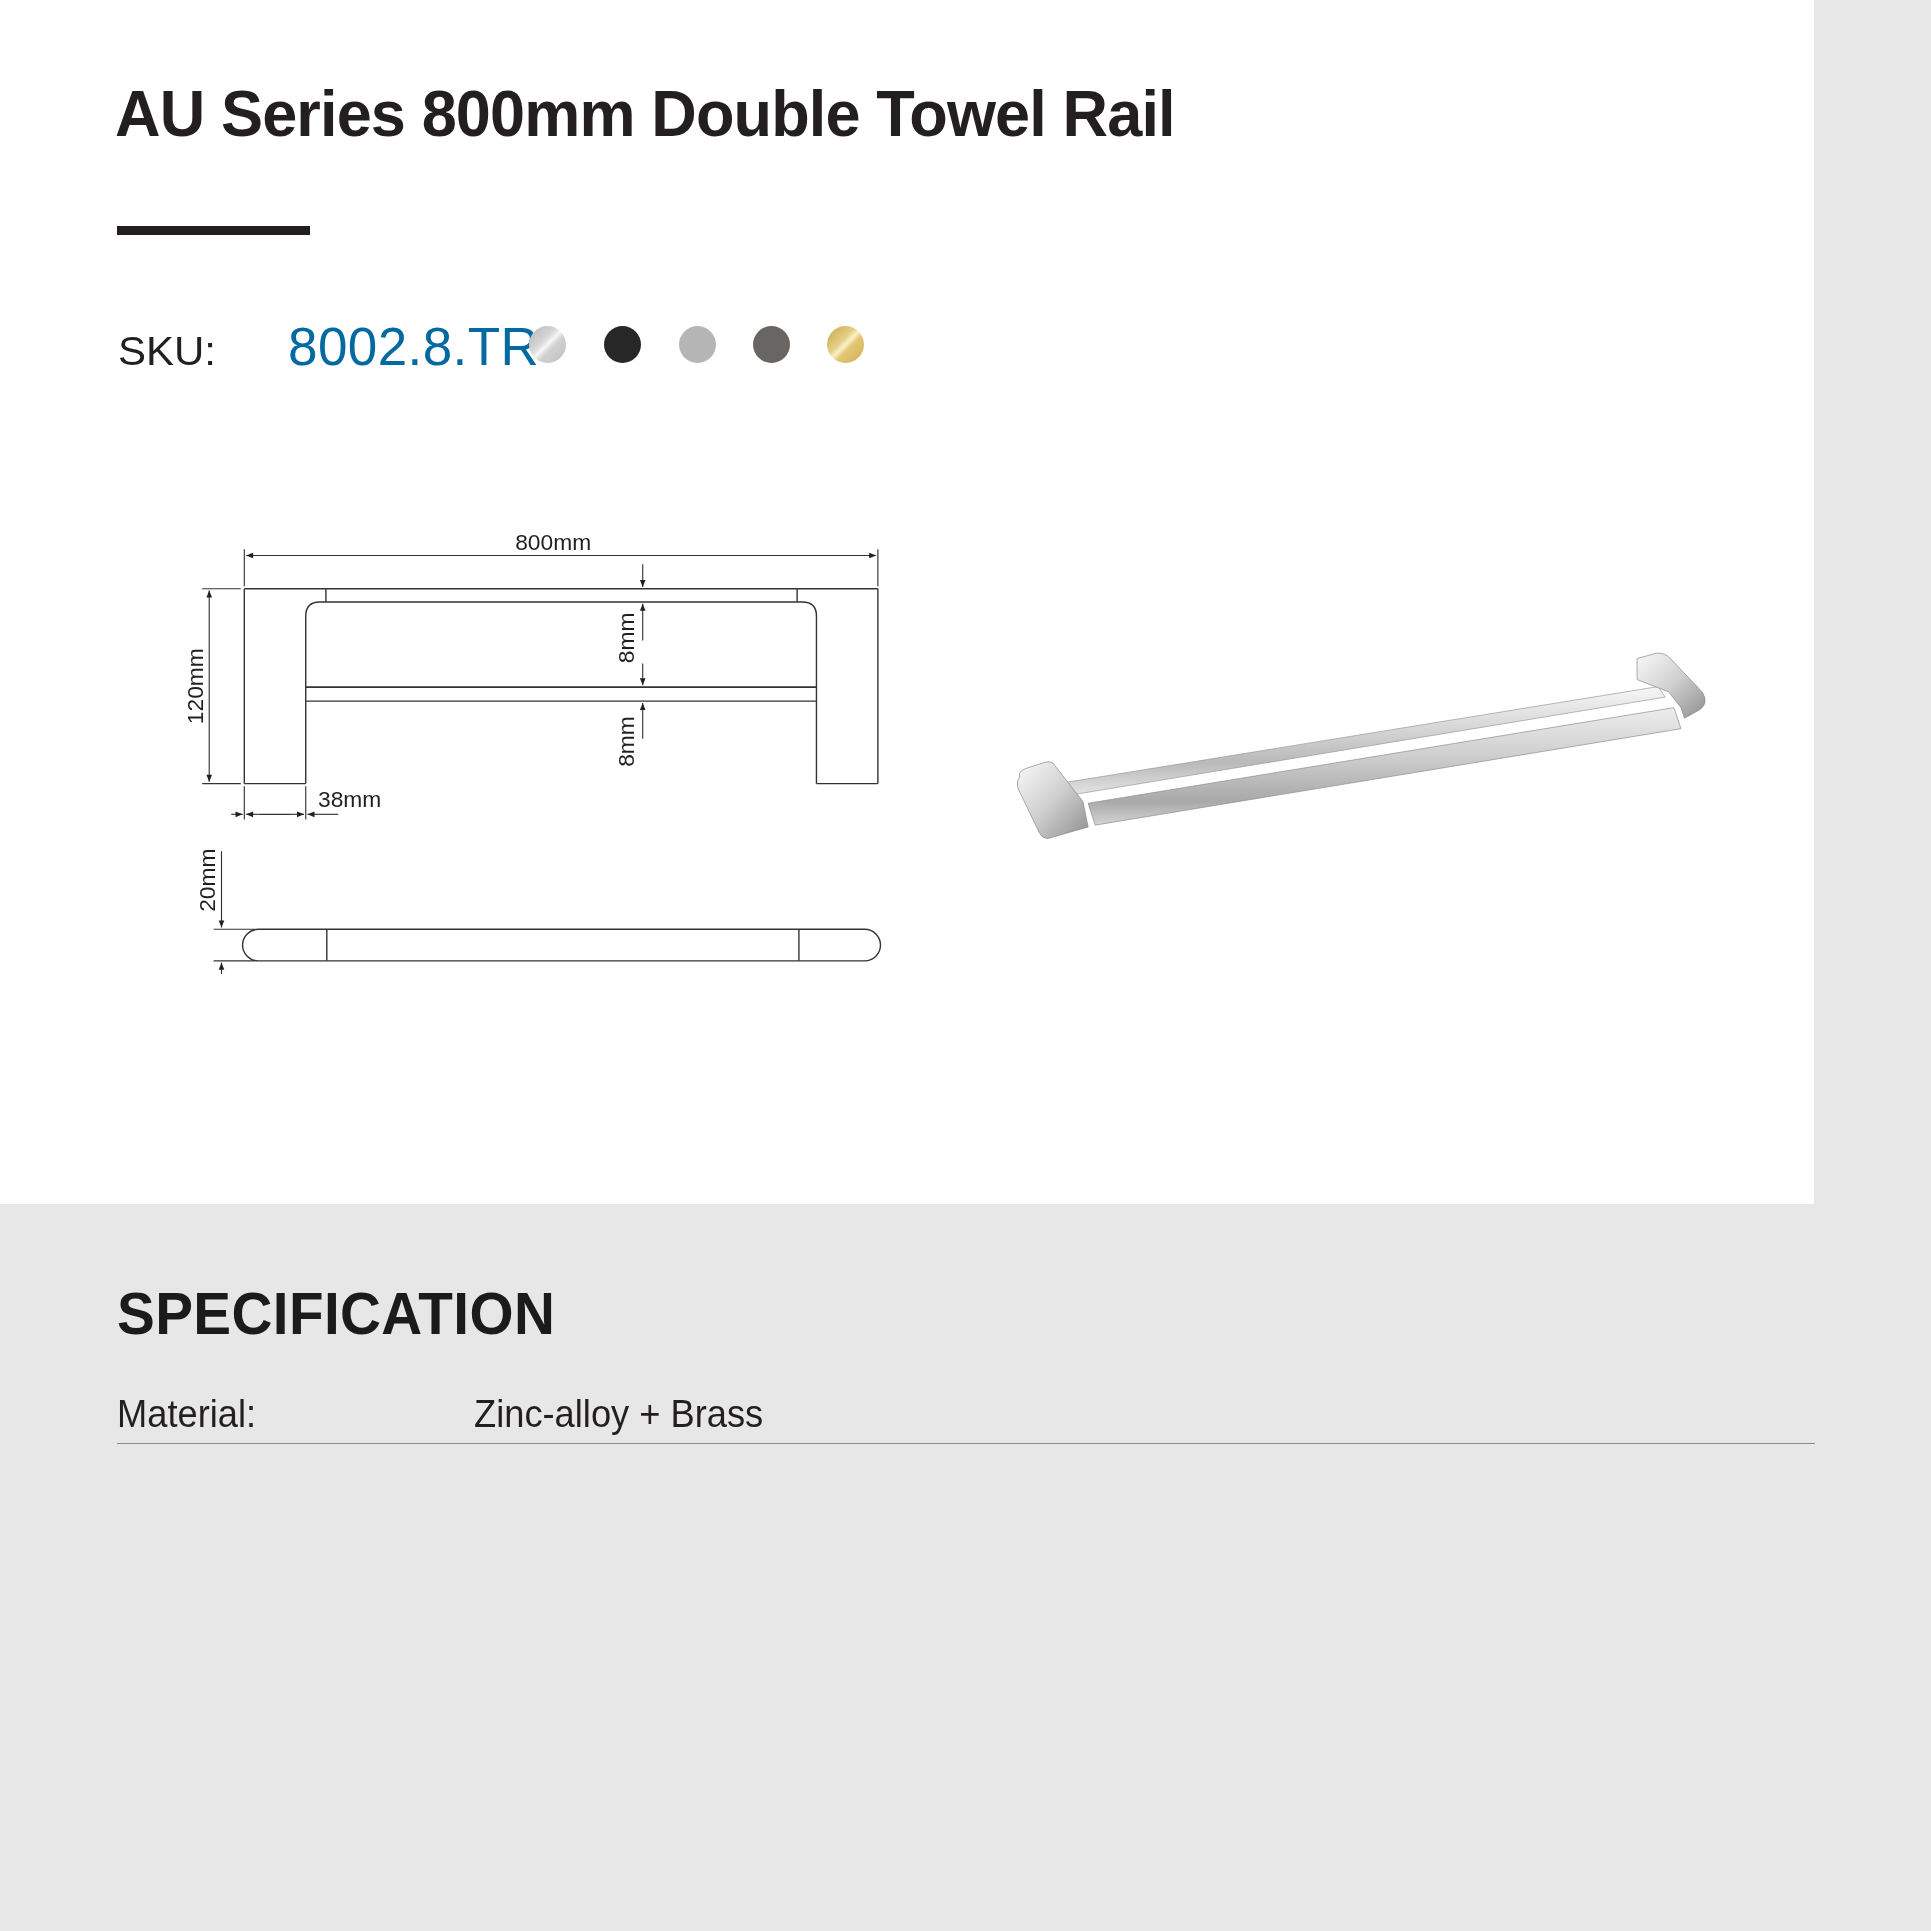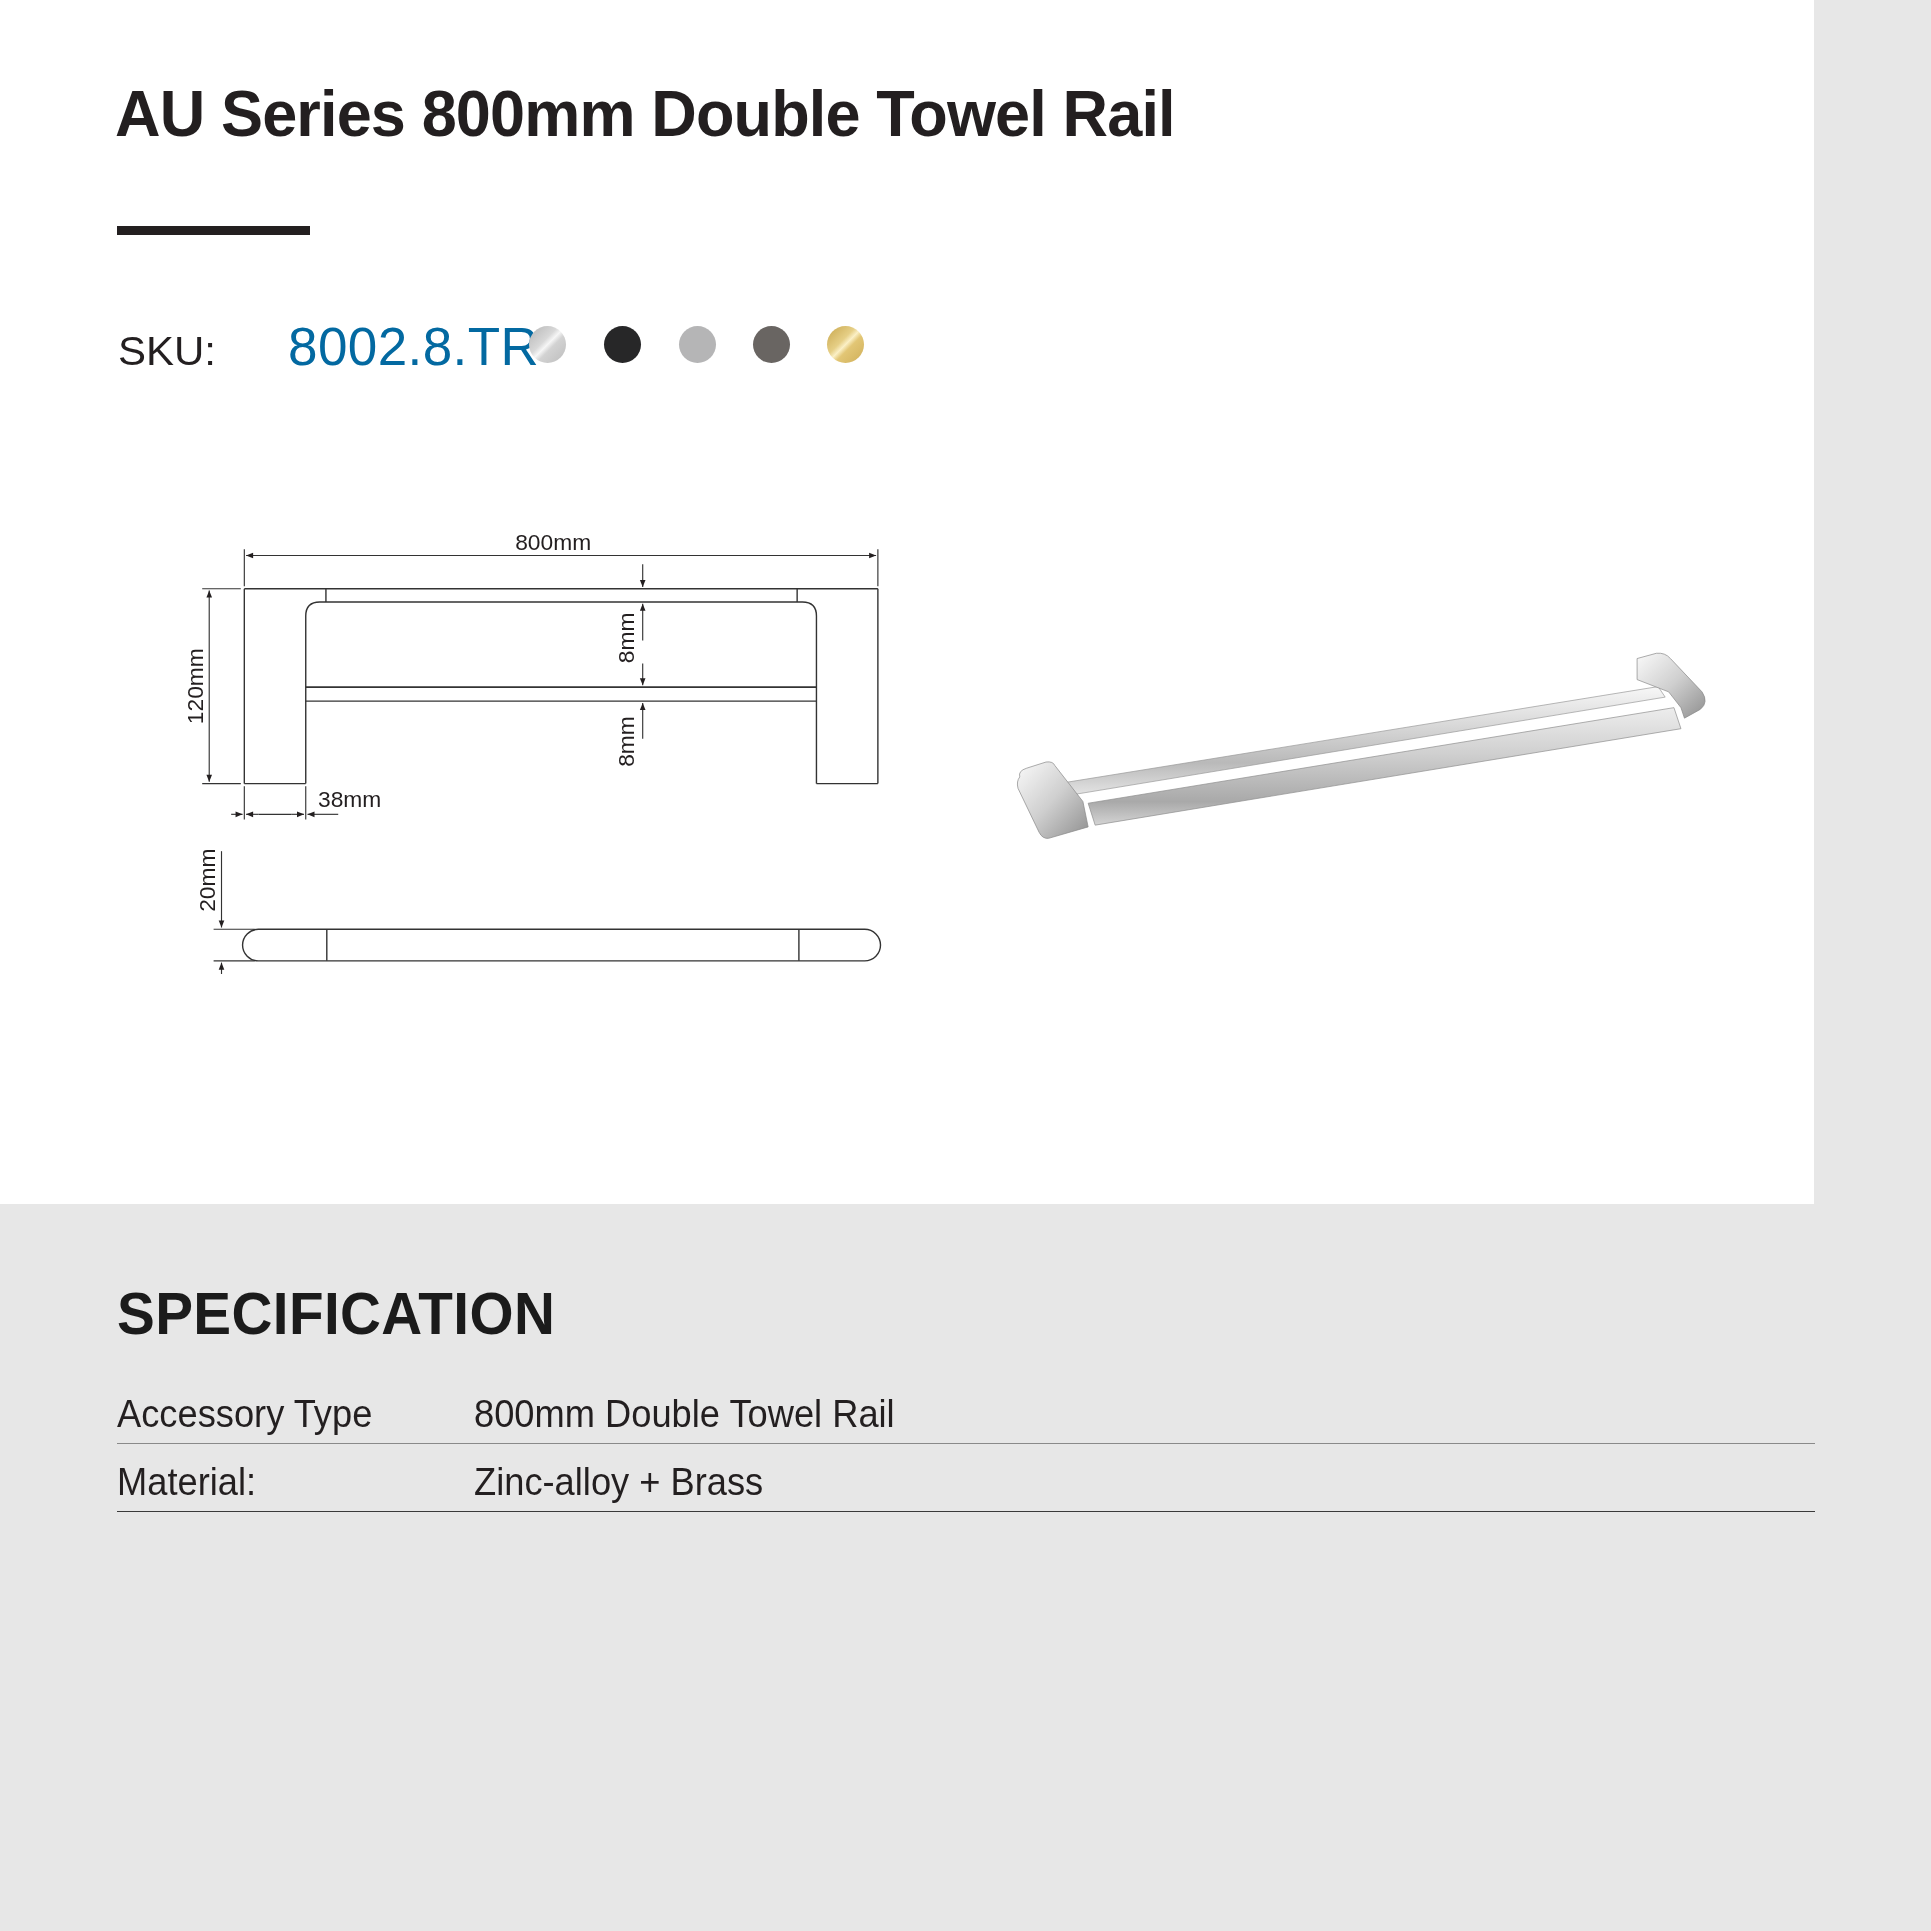--- a/index.html
+++ b/index.html
@@ -196,21 +196,17 @@
 
   <path d="M12,155 Q10,148 20,145 L42,138 Q50,137 52,142 L84,183 L90,212 L45,225 Q38,226 34,218 L10,168 Q8,160 12,155 z" fill="url(#cap)" stroke="#888" stroke-width="0.8"></path>
 
   <path d="M716,20 L738,14 Q748,13 754,20 L790,58 Q798,70 788,78 L770,88 L766,76 L752,58 L716,44 z" fill="url(#cap)" stroke="#888" stroke-width="0.8"></path>
 </svg>
 
 <h2 class="spec-title" style="margin:0;">SPECIFICATION</h2>
 
 <div class="spec-table">
   <div class="spec-row">
-    <span class="label">Accessory Type</span>
-    <span class="value">800mm Double Towel Rail</span>
-  </div>
-  <div class="spec-row">
     <span class="label">Material:</span>
     <span class="value">Zinc-alloy + Brass</span>
   </div>
 </div>
 
 
 </body></html>

